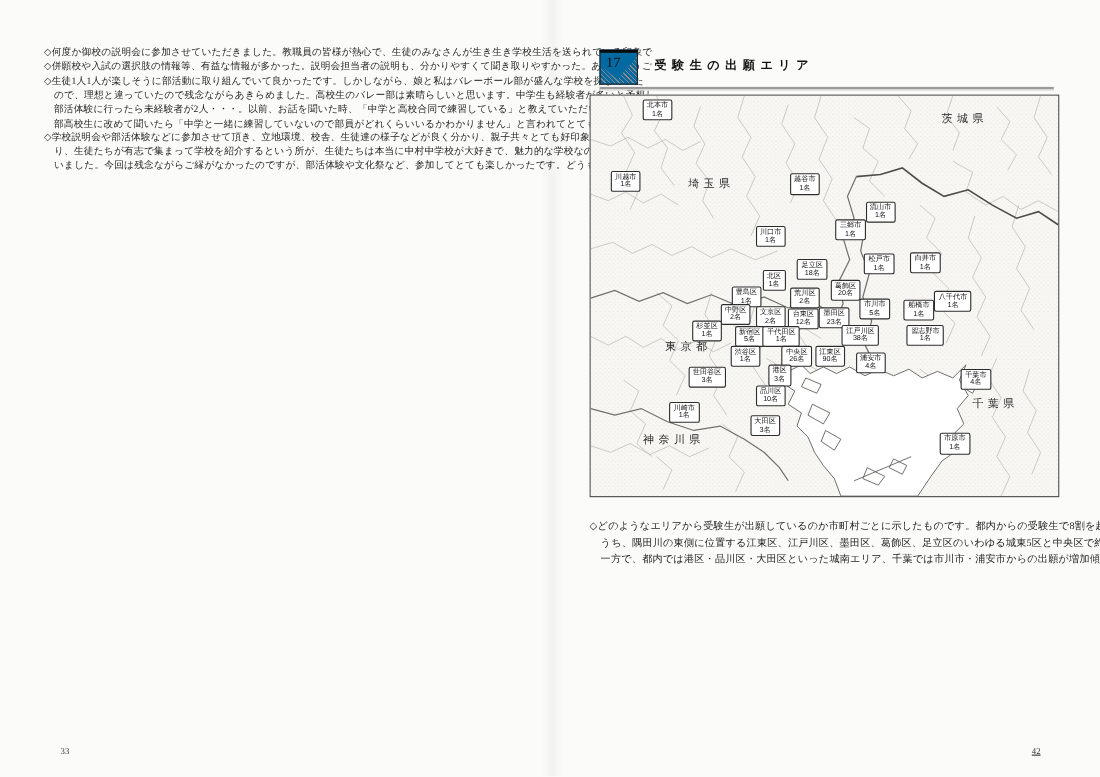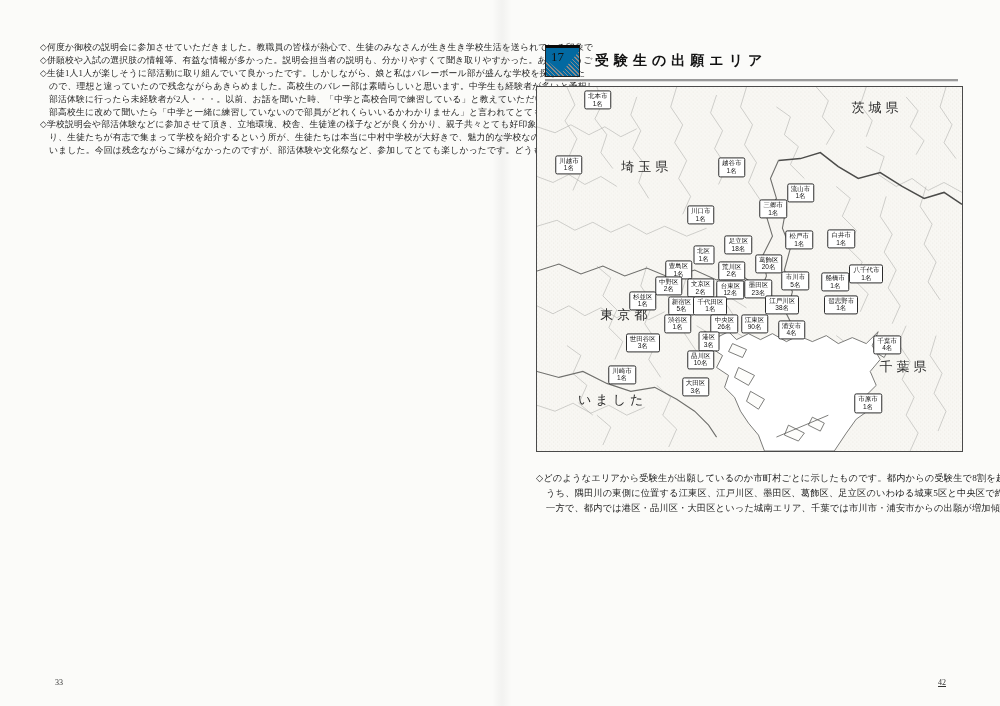--- a/index.html
+++ b/index.html
@@ -35,42 +35,42 @@
     background:repeating-linear-gradient(45deg,#8a8a8a 0 1px,transparent 1px 3px);
   }
   .section-badge::before{clip-path:polygon(0 42%,58% 100%,0 100%);}
   .section-badge::after{clip-path:polygon(100% 12%,100% 100%,38% 100%);}
   .section-number{
     position:absolute;left:5px;top:1px;font-size:13px;color:#111;z-index:2;
     font-family:"Liberation Serif",serif;
   }
   .section-title{
     position:absolute;left:595px;top:52px;
-    font-size:14px;font-weight:bold;letter-spacing:5px;color:#111;
+    font-size:11px;font-weight:bold;letter-spacing:5px;color:#111;
   }
   .section-rule{
     position:absolute;left:545px;top:79px;width:413px;height:2px;
     background:#9a9a9a;border-bottom:1px solid #dedede;
   }
   
   .map-frame{
     position:absolute;left:536px;top:86px;width:427px;height:366px;
     border:1px solid #4a4a4a;background:#fafaf7;box-sizing:border-box;
   }
   .map-frame svg{position:absolute;inset:0;width:100%;height:100%;}
   .area-label{
     position:absolute;transform:translate(-50%,-50%);
     background:#fff;border:1px solid #2c2c2c;border-radius:2px;
     padding:1px 3px;text-align:center;white-space:nowrap;
     font-family:"Liberation Sans","DejaVu Sans",sans-serif;
     font-size:6.5px;line-height:7.6px;color:#111;z-index:3;
   }
   .region-label{
     position:absolute;transform:translate(-50%,-50%);
-    font-size:13px;letter-spacing:4px;color:#2a2a2a;white-space:nowrap;z-index:2;text-align:right;
+    font-size:10px;letter-spacing:4px;color:#2a2a2a;white-space:nowrap;z-index:2;text-align:right;
   }
   
   .note-text{
     position:absolute;left:536px;top:471px;width:432px;
     font-size:9.2px;line-height:15.2px;letter-spacing:0.2px;
   }
   .note-text .text-line.indent{padding-left:10px;}
 </style>
 </head>
 <body>
@@ -180,21 +180,21 @@
       </g>
       <path d="M240,352 L292,330" stroke="#5d5d5a" stroke-width="0.8" fill="none"></path>
     </svg>
     <div>
   <div class="region-label" style="left: 25.8%; top: 22.1%;">埼玉県</div>
 
   <div class="region-label" style="left: 80%; top: 5.7%;">茨城県</div>
 
   <div class="region-label" style="left: 20.9%; top: 62.6%;">東京都</div>
 
-  <div class="region-label" style="left: 17.8%; top: 86.1%;">いました</div>
+  <div class="region-label" style="left: 17.8%; top: 86.1%;">神奈川県</div>
 
   <div class="region-label" style="left: 86.6%; top: 77%;">千葉県</div>
 </div>
     <div>
   <div class="area-label" style="left: 14.3%; top: 3.6%;">
     <div>北本市</div>
     <div>1名</div>
   </div>
 
   <div class="area-label" style="left: 7.5%; top: 21.3%;">

